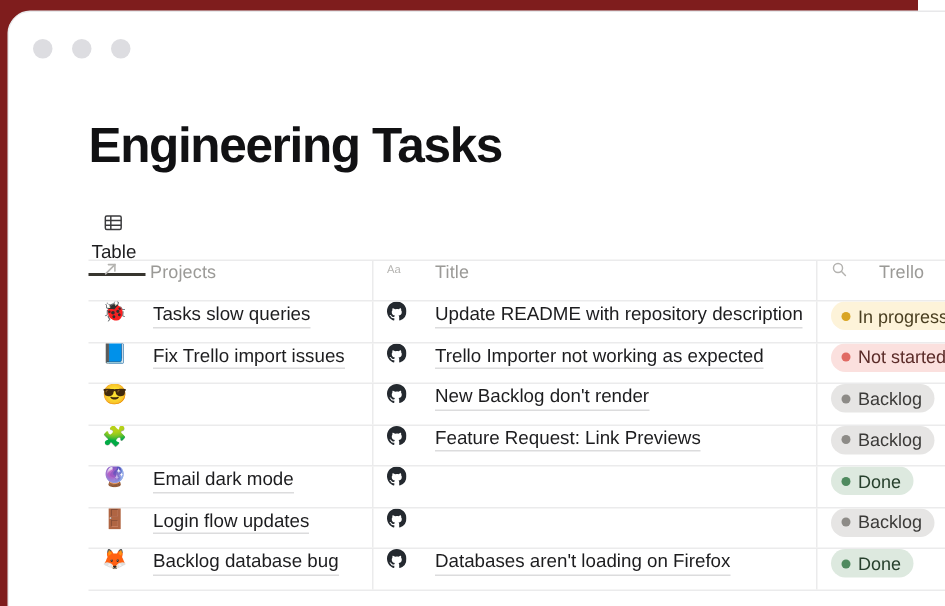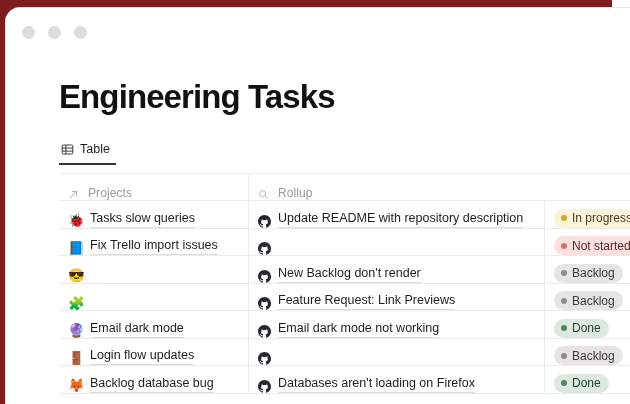--- a/index.html
+++ b/index.html
@@ -68,42 +68,42 @@
   .tab {
     display: flex;
     align-items: center;
     gap: 6px;
     padding: 0 6px 7px 2px;
     font-size: 12.5px;
     color: #3a3a3c;
     border-bottom: 2.5px solid transparent;
     cursor: pointer;
   }
-  .tab.active { border-bottom-color: #37352f; color: #1d1d1f; }
+  .tab.active { border-bottom-color: #37352f; color: #1d1d1f; flex-direction: column; }
   .tab-icon { display: flex; align-items: center; }
 
   
   .table {
     position: absolute;
     left: 53px;
     top: 165px;
     width: 600px;
     border-top: 1px solid #ebebec;
   }
   .trow {
     display: flex;
     height: 27.5px;
     border-bottom: 1px solid #ebebec;
     align-items: center;
   }
   .trow.header { height: 27px; }
   .tcell {
     display: flex;
-    align-items: flex-end;
-    gap: 7px;
+    align-items: flex-start;
+    gap: 19px;
     height: 100%;
     padding-left: 9px;
     padding-right: 8px;
     border-right: 1px solid #ebebec;
     overflow: hidden;
     white-space: nowrap;
   }
   .c-projects { width: 190px; flex: 0 0 190px; }
   .c-title    { width: 296px; flex: 0 0 296px; }
   .c-rollup   { width: 114px; flex: 0 0 114px; border-right: none; }
@@ -176,28 +176,36 @@
       <div class="trow header">
         <div class="tcell c-projects">
           <span class="hdr-icon">
             <svg width="11" height="11" viewBox="0 0 16 16" fill="none" stroke="#b4b3b0" stroke-width="1.5" stroke-linecap="round">
               <line x1="3.5" y1="12.5" x2="12.5" y2="3.5"></line>
               <polyline points="6.2,3.5 12.5,3.5 12.5,9.8"></polyline>
             </svg>
           </span>
           <span class="hdr-label">Projects</span>
         </div>
+        <div class="tcell c-title">
+          <span class="hdr-icon">
+            <svg width="14" height="11" viewBox="0 0 20 14">
+              <text x="0" y="11" font-family="Liberation Sans, sans-serif" font-size="11.5" fill="#b4b3b0">Aa</text>
+            </svg>
+          </span>
+          <span class="hdr-label">Title</span>
+        </div>
         <div class="tcell c-rollup">
           <span class="hdr-icon">
             <svg width="11" height="11" viewBox="0 0 16 16" fill="none" stroke="#b4b3b0" stroke-width="1.4" stroke-linecap="round">
               <circle cx="6.8" cy="6.8" r="4.4"></circle>
               <line x1="10.2" y1="10.2" x2="14" y2="14"></line>
             </svg>
           </span>
-          <span class="hdr-label">Rollup</span>
+          <span class="hdr-label">Trello</span>
         </div>
       </div>
 
       <div id="tbody">
           <div class="trow">
             <div class="tcell c-projects">
               <span class="cell-emoji">🐞</span>
               <span class="cell-text">Tasks slow queries</span>
             </div>
             <div class="tcell c-title">
@@ -219,20 +227,21 @@
             <div class="tcell c-projects">
               <span class="cell-emoji">📘</span>
               <span class="cell-text">Fix Trello import issues</span>
             </div>
             <div class="tcell c-title">
               <span class="gh-icon">
                 <svg width="13" height="13" viewBox="0 0 16 16" fill="#24292f">
                   <path d="M8 0C3.58 0 0 3.58 0 8c0 3.54 2.29 6.53 5.47 7.59.4.07.55-.17.55-.38 0-.19-.01-.82-.01-1.49-2.01.37-2.53-.49-2.69-.94-.09-.23-.48-.94-.82-1.13-.28-.15-.68-.52-.01-.53.63-.01 1.08.58 1.23.82.72 1.21 1.87.87 2.33.66.07-.52.28-.87.51-1.07-1.78-.2-2.65-.89-2.65-2.87 0-.62.22-1.13.58-1.53-.06-.14-.25-.71.06-1.48 0 0 .63-.2 2.06.78a5.3 5.3 0 0 1 1.41-.19c.48 0 .96.06 1.41.19 1.43-.99 2.06-.78 2.06-.78.31.77.12 1.34.06 1.48.36.4.58.9.58 1.53 0 1.98-.87 2.67-2.65 2.87.29.25.54.74.54 1.5 0 1.07-.01 1.95-.01 2.22 0 .21.15.46.55.38A8 8 0 0 0 16 8c0-4.42-3.58-8-8-8z"></path>
                 </svg>
               </span>
+              <span class="cell-text">Trello Importer not working as expected</span>
             </div>
             <div class="tcell c-rollup">
               <span class="badge" style="background:#fbe0de;color:#5b2b28">
                 <span class="bdot" style="background:#e06a63"></span>
                 <span>Not started</span>
               </span>
             </div>
           </div>
           <div class="trow">
             <div class="tcell c-projects">
@@ -276,21 +285,20 @@
             <div class="tcell c-projects">
               <span class="cell-emoji">🔮</span>
               <span class="cell-text">Email dark mode</span>
             </div>
             <div class="tcell c-title">
               <span class="gh-icon">
                 <svg width="13" height="13" viewBox="0 0 16 16" fill="#24292f">
                   <path d="M8 0C3.58 0 0 3.58 0 8c0 3.54 2.29 6.53 5.47 7.59.4.07.55-.17.55-.38 0-.19-.01-.82-.01-1.49-2.01.37-2.53-.49-2.69-.94-.09-.23-.48-.94-.82-1.13-.28-.15-.68-.52-.01-.53.63-.01 1.08.58 1.23.82.72 1.21 1.87.87 2.33.66.07-.52.28-.87.51-1.07-1.78-.2-2.65-.89-2.65-2.87 0-.62.22-1.13.58-1.53-.06-.14-.25-.71.06-1.48 0 0 .63-.2 2.06.78a5.3 5.3 0 0 1 1.41-.19c.48 0 .96.06 1.41.19 1.43-.99 2.06-.78 2.06-.78.31.77.12 1.34.06 1.48.36.4.58.9.58 1.53 0 1.98-.87 2.67-2.65 2.87.29.25.54.74.54 1.5 0 1.07-.01 1.95-.01 2.22 0 .21.15.46.55.38A8 8 0 0 0 16 8c0-4.42-3.58-8-8-8z"></path>
                 </svg>
               </span>
-              <span class="cell-text">Email dark mode not working</span>
             </div>
             <div class="tcell c-rollup">
               <span class="badge" style="background:#dde9df;color:#27402d">
                 <span class="bdot" style="background:#4f8a5f"></span>
                 <span>Done</span>
               </span>
             </div>
           </div>
           <div class="trow">
             <div class="tcell c-projects">

